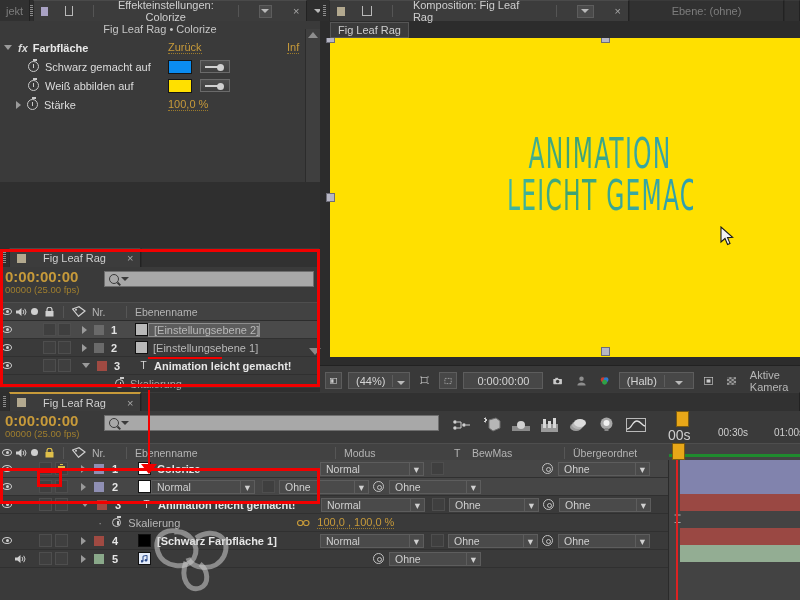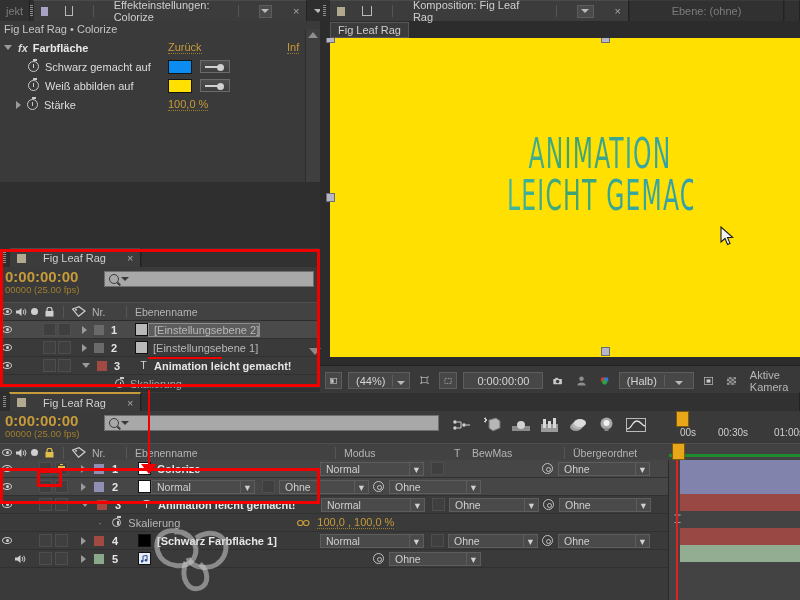--- a/index.html
+++ b/index.html
@@ -26,21 +26,21 @@
          border-top:4px solid #b9b9b9;display:inline-block;}
   .tri-r{width:0;height:0;border-top:4px solid transparent;border-bottom:4px solid transparent;
          border-left:5px solid #9a9a9a;display:inline-block;}
   .tri-d{width:0;height:0;border-left:4px solid transparent;border-right:4px solid transparent;
          border-top:5px solid #9a9a9a;display:inline-block;}
   .menuicon{display:flex;flex-direction:column;justify-content:center;gap:2px;width:13px;}
   .menuicon i{height:1.5px;background:#bdbdbd;display:block;}
   .menuicon i:nth-child(1){width:11px}.menuicon i:nth-child(2){width:9px}.menuicon i:nth-child(3){width:7px}
 
   
-  #fx{left:0;top:0;width:320px;height:182px;background:#3a3a3a;}
+  #fx{left:0;top:0;width:320px;height:182px;background:#3a3a3a;text-align:center;}
   #fx .subhdr{height:15px;background:#3a3a3a;color:#c5c5c5;font-size:11px;padding:2px 4px 0 4px;}
   #fx .body{position:absolute;top:38px;left:0;right:0;bottom:0;background:#3a3a3a;}
   .fxrow{position:relative;height:19px;display:flex;align-items:center;color:#dcdcdc;font-size:11px;}
   .fxrow.head{font-weight:bold;color:#e8e8e8;}
   .stopw{width:11px;height:11px;border:1.4px solid #c9c9c9;border-radius:50%;
          position:relative;box-sizing:border-box;}
   .stopw:after{content:"";position:absolute;left:4px;top:1.5px;width:1.4px;height:4px;background:#c9c9c9;}
   .stopw:before{content:"";position:absolute;left:3.5px;top:-3px;width:4px;height:2px;background:#c9c9c9;}
   .swatch{width:22px;height:12px;border:1px solid #151515;}
   .eyedrop{width:30px;height:13px;background:linear-gradient(#4e4e4e,#3e3e3e);
@@ -483,21 +483,21 @@
         <span>
           <svg width="20" height="14" viewBox="0 0 20 14">
               <rect x="0.5" y="0.5" width="19" height="13" fill="none" stroke="#b9b9b9"></rect>
               <path d="M1 11 C6 11 6 3 11 3 C15 3 16 8 19 8" stroke="#e0e0e0" fill="none" stroke-width="1.3"></path>
             </svg>
         </span>
       </div>
     </div>
 
     <div style="position:absolute;left:668px;top:19px;right:0;height:32px;background:#3a3a3a;">
-      <div style="position:absolute;left:12px;top:16px;color:#cfcfcf;font-size:10px;">00s</div>
+      <div style="position:absolute;left:0;top:16px;color:#cfcfcf;font-size:14px;">00s</div>
       <div style="position:absolute;left:50px;top:16px;color:#cfcfcf;font-size:10px;">00:30s</div>
       <div style="position:absolute;left:106px;top:16px;color:#cfcfcf;font-size:10px;">01:00s</div>
       <div style="position:absolute;left:8px;top:0;width:11px;height:14px;background:#e8a718;border:1px solid #7a5a10;"></div>
     </div>
 
     <div class="colhdr" style="position:absolute;top:51px;left:0;right:0;">
       <span style="width:14px;display:flex;justify-content:center;">
           <span class="eye"></span>
         </span>
       <span style="width:14px;display:flex;justify-content:center;">

